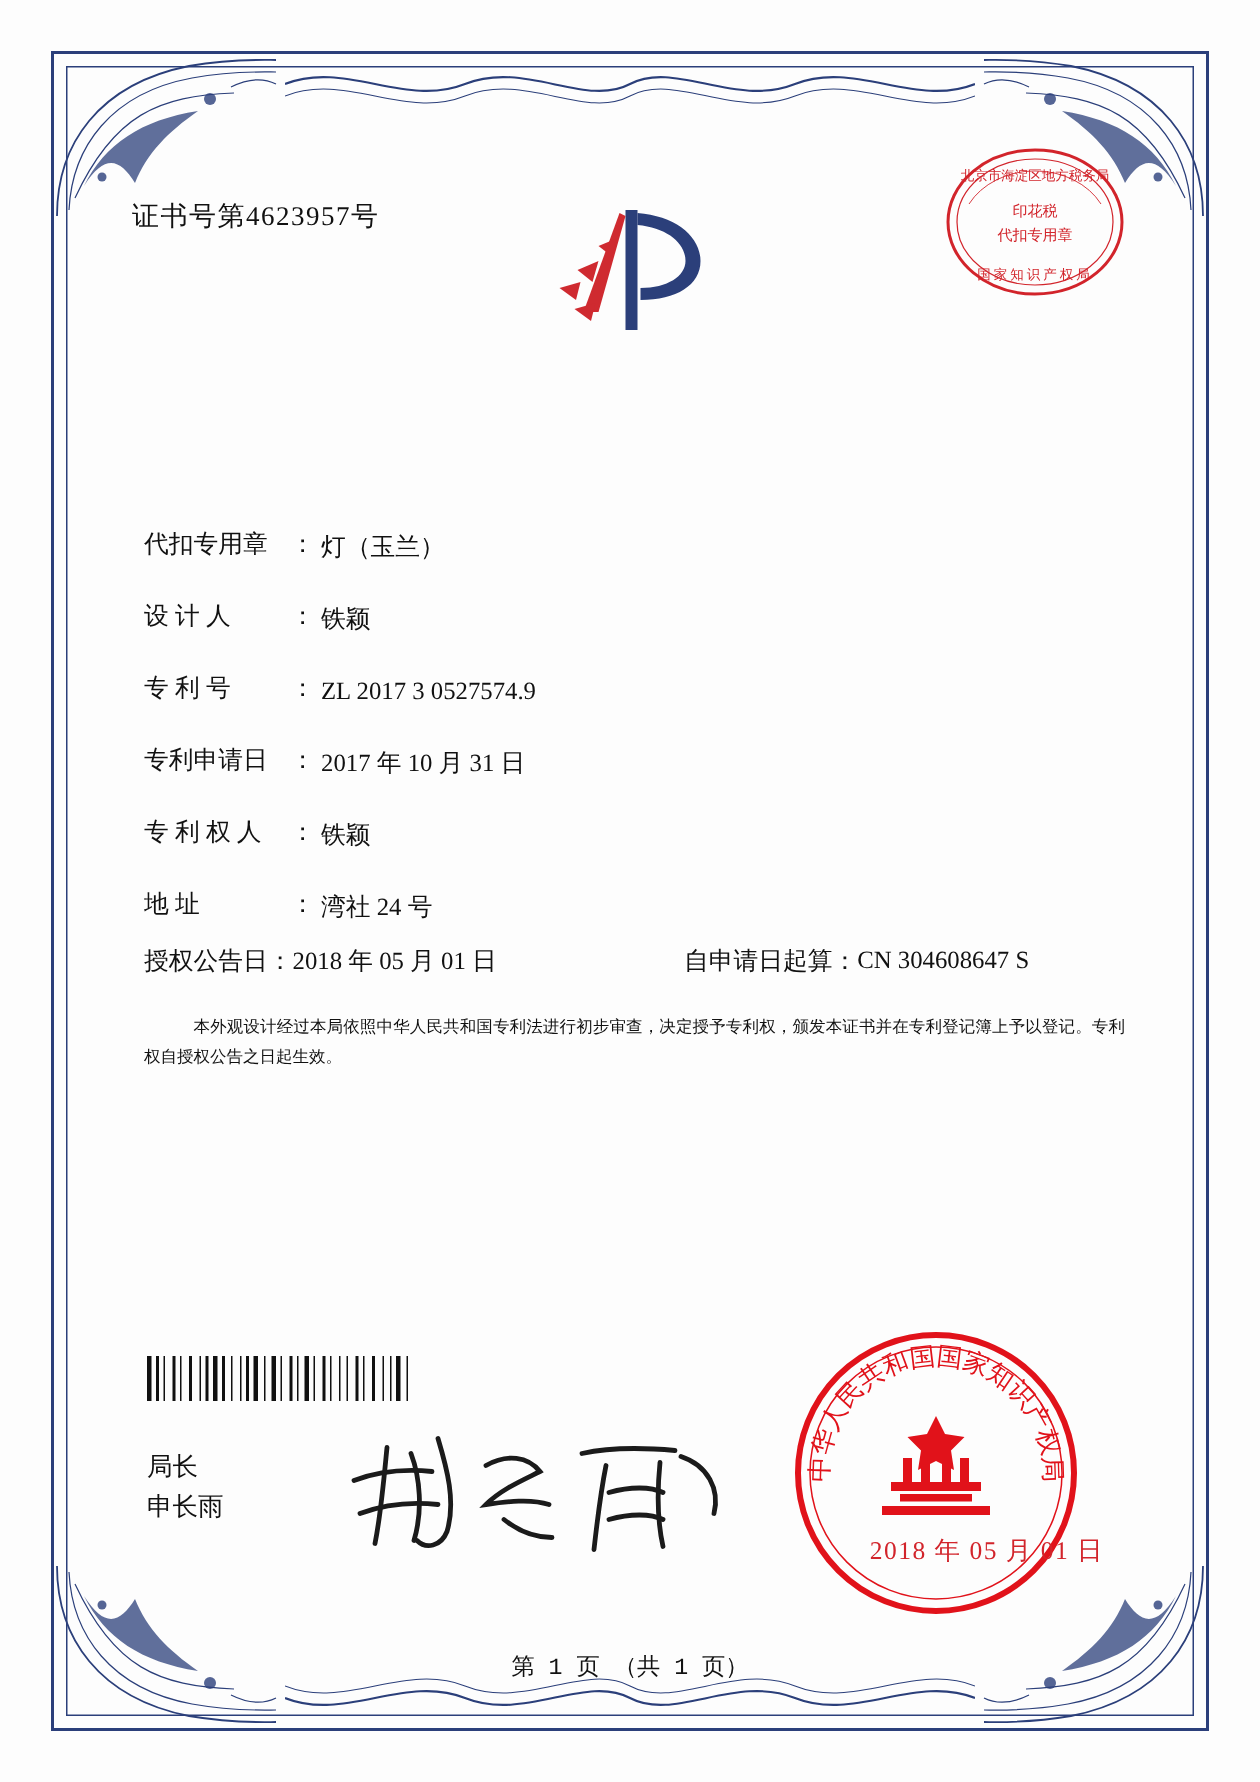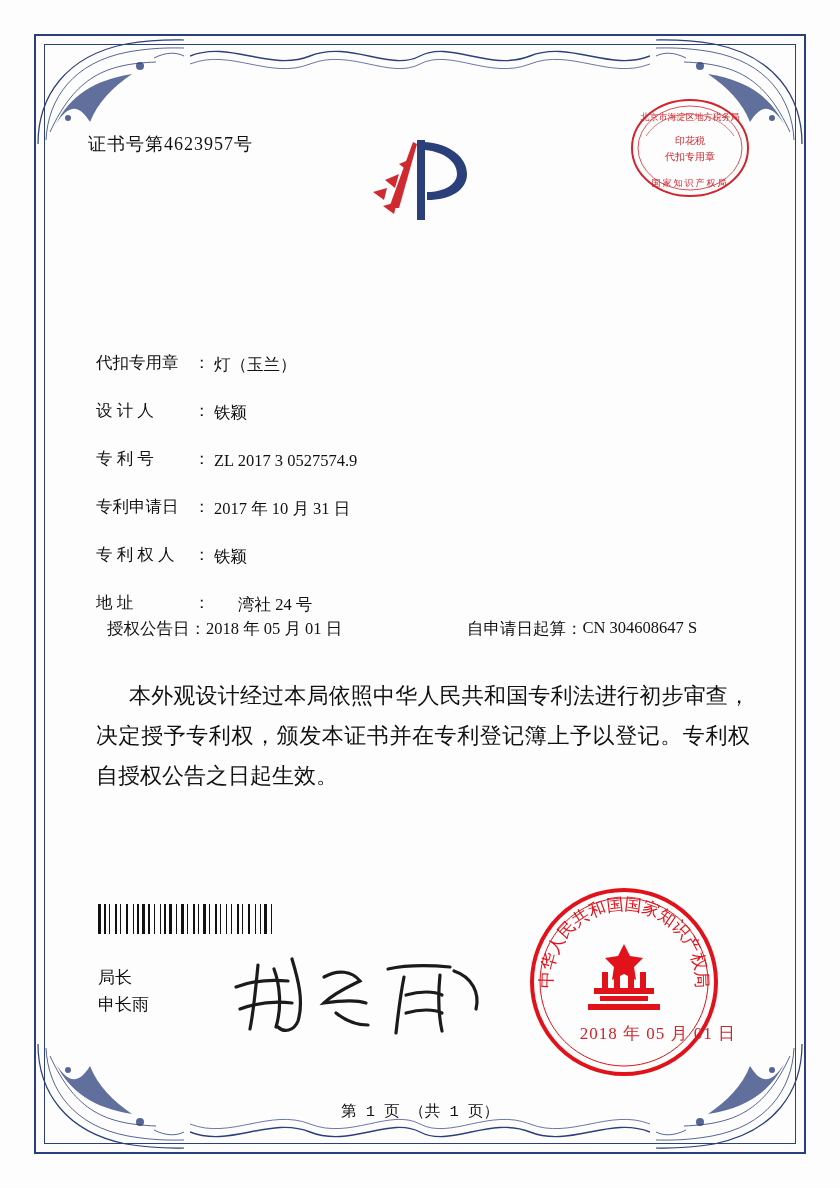--- a/index.html
+++ b/index.html
@@ -130,36 +130,36 @@
 
   .row-two {
     display: flex;
     align-items: flex-start;
     margin-bottom: 14px;
   }
   .row-two .left {
     display: flex;
     width: 360px;
     flex: 0 0 360px;
-    margin-left: 11px;
   }
   .row-two .right {
     display: flex;
   }
   .row-two .lbl { white-space: nowrap; }
 
   .paragraphs {
     position: absolute;
     left: 36px;
     right: 30px;
     top: 620px;
-    font-size: 22px;
+    font-size: 11px;
     line-height: 1.82;
     color: #111;
     text-align: justify;
+    font-family: Liberation Mono, monospace;
   }
   .paragraphs p {
     margin: 0 0 2px 0;
     text-indent: 33px;
   }
 
   
   .barcode {
     position: absolute;
     left: 38px;
@@ -338,21 +338,21 @@
       </div>
 
       <div class="field-row">
         <div class="field-label">
           <span>专 利 权 人</span>
           <span class="field-sep">：</span>
         </div>
         <div class="field-value">铁颖</div>
       </div>
 
-      <div class="field-row" style="margin-bottom:0;gap:24px;">
+      <div class="field-row" style="margin-bottom:12px;">
         <div class="field-label">
           <span>地        址</span>
           <span class="field-sep">：</span>
         </div>
         <div class="field-value">
           <span class="line2">湾社 24 号</span>
         </div>
       </div>
 
       <div class="row-two">

